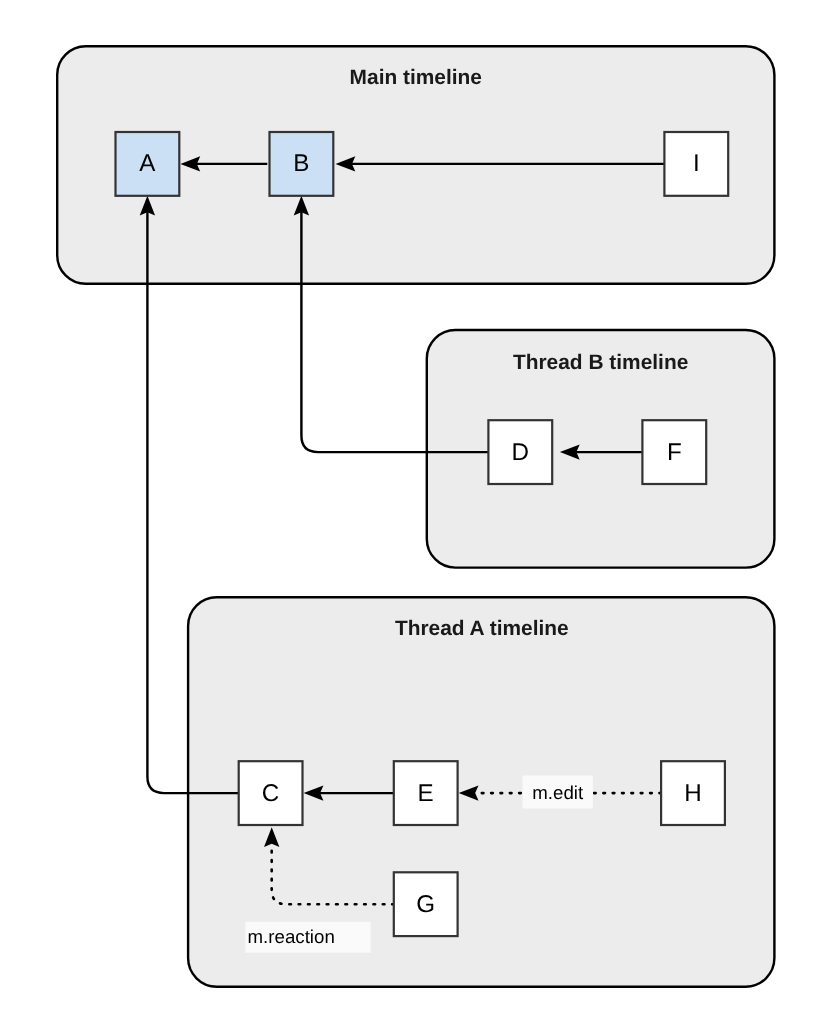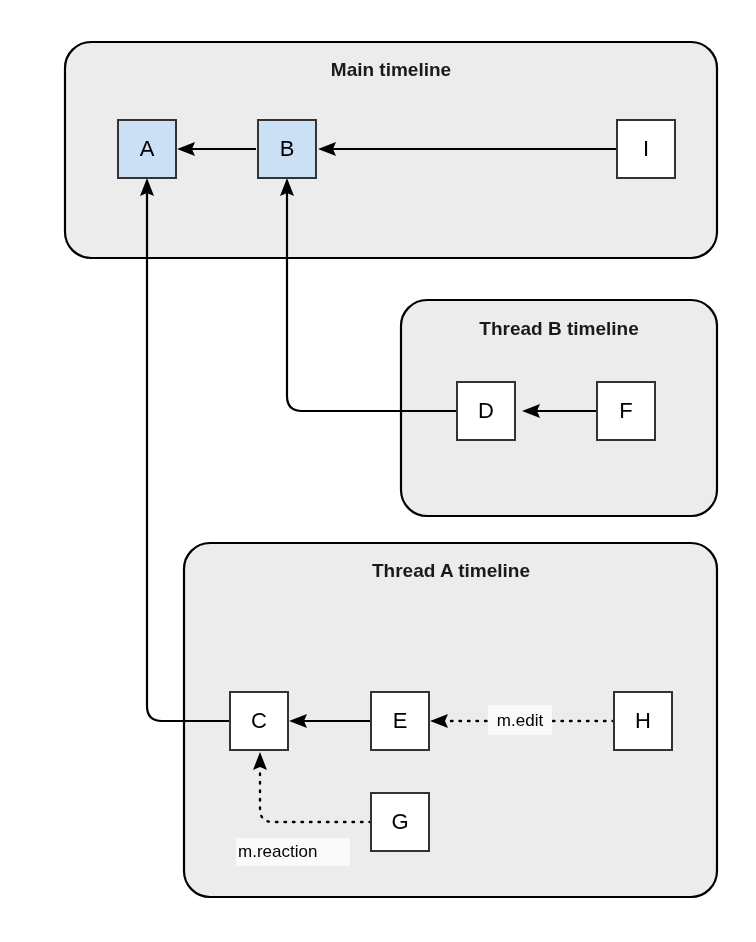--- a/index.html
+++ b/index.html
@@ -9,21 +9,21 @@
   }
   body {
     width: 756px;
     height: 942px;
     font-family: "Liberation Sans", sans-serif;
     position: relative;
     overflow: hidden;
   }
   #diagram-root {
     position: absolute;
-    left: 17px;
+    left: 4px;
     top: 0;
     width: 636px;
     height: 942px;
   }
   svg#diagram-svg {
     position: absolute;
     left: 0;
     top: 0;
     width: 756px;
     height: 942px;

